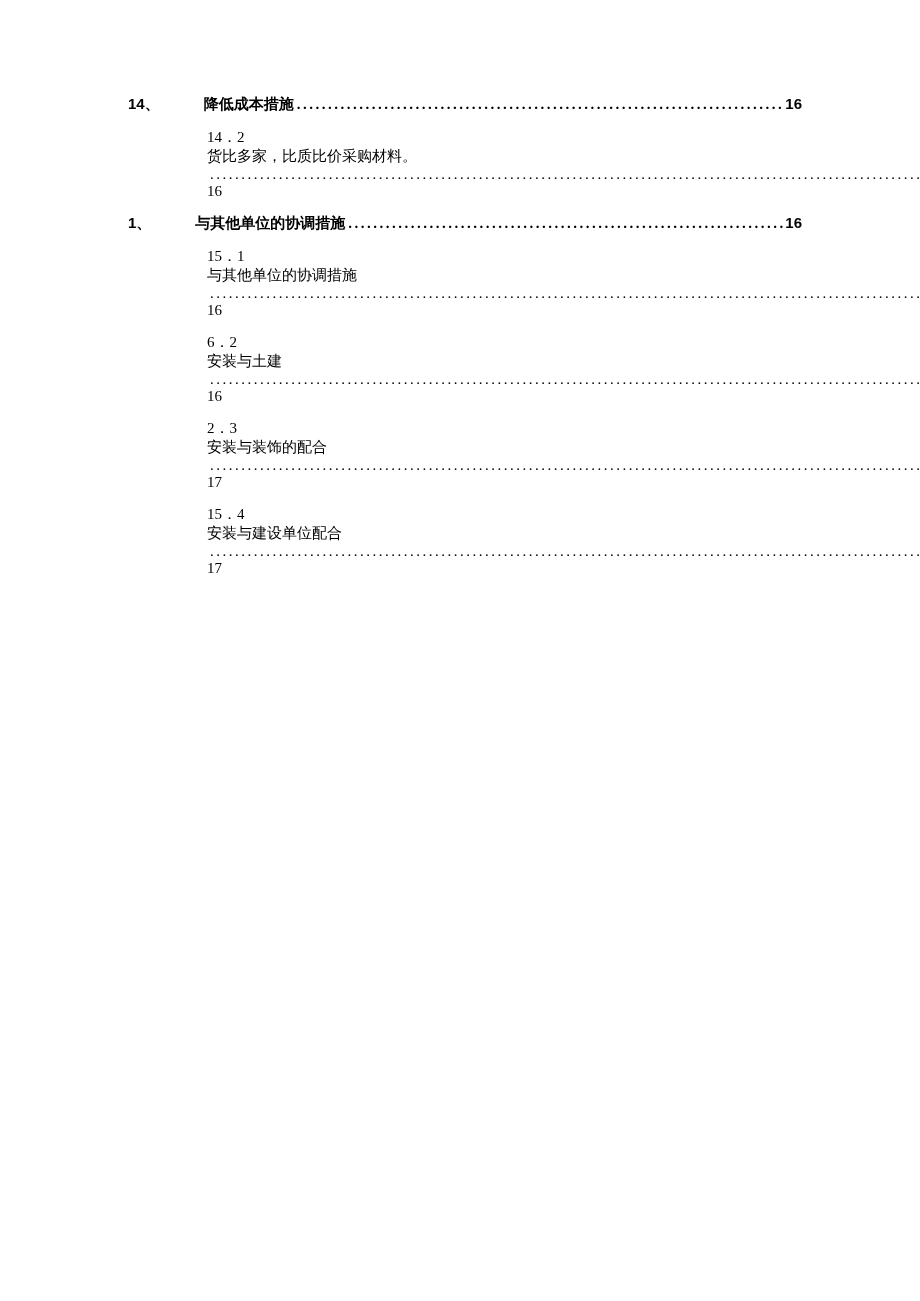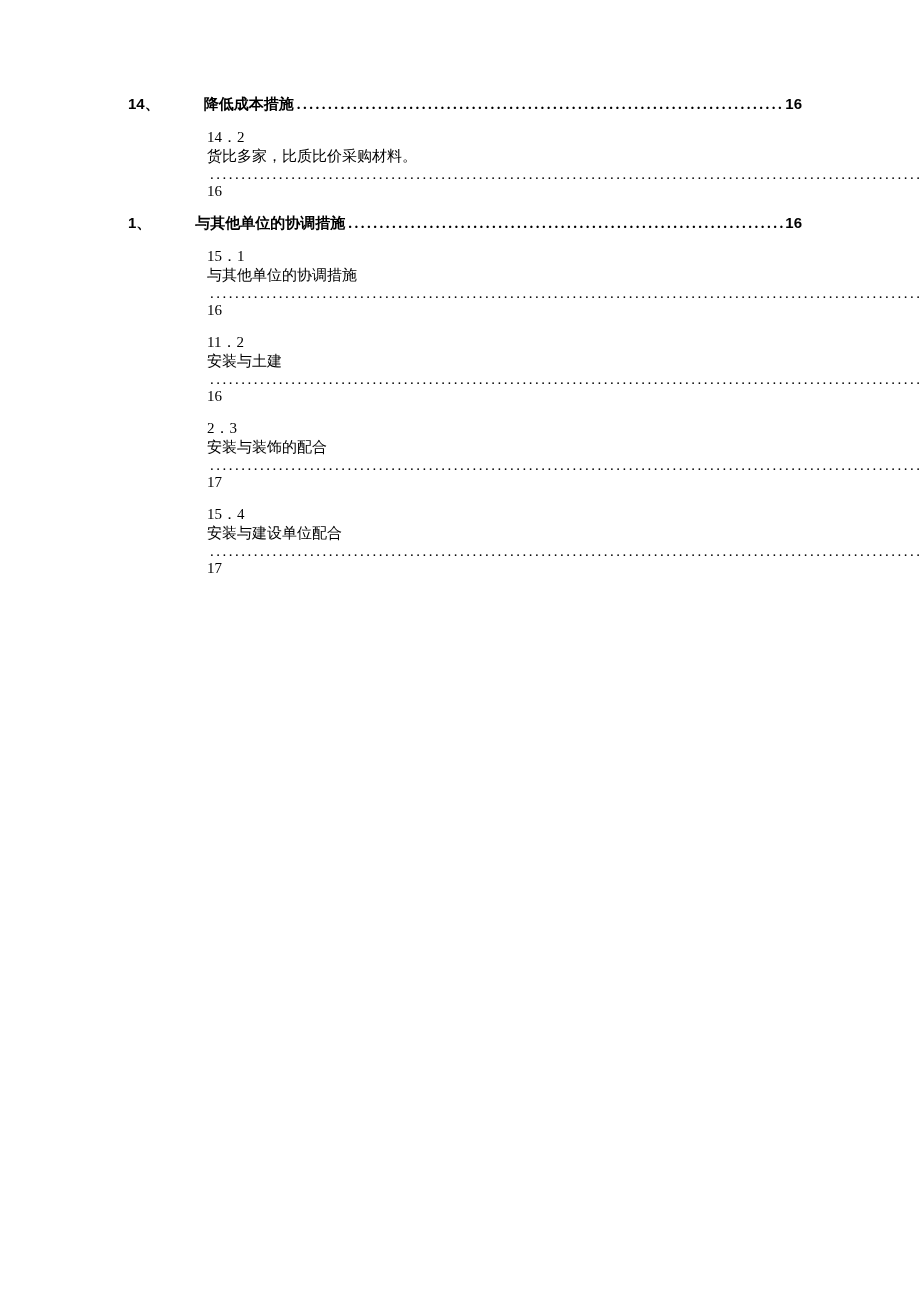--- a/index.html
+++ b/index.html
@@ -74,21 +74,21 @@
     <span class="dots dot-fill"></span>
     <span class="entry-page">16</span>
   </div>
   <div class="toc-entry sub">
     <span class="entry-num">15．1</span>
     <span class="entry-title"> 与其他单位的协调措施</span>
     <span class="dots dot-fill"></span>
     <span class="entry-page">16</span>
   </div>
   <div class="toc-entry sub">
-    <span class="entry-num">11．2</span>
+    <span class="entry-num">6．2</span>
     <span class="entry-title"> 安装与土建</span>
     <span class="dots dot-fill"></span>
     <span class="entry-page">16</span>
   </div>
   <div class="toc-entry sub">
     <span class="entry-num">2．3</span>
     <span class="entry-title"> 安装与装饰的配合</span>
     <span class="dots dot-fill"></span>
     <span class="entry-page">17</span>
   </div>

